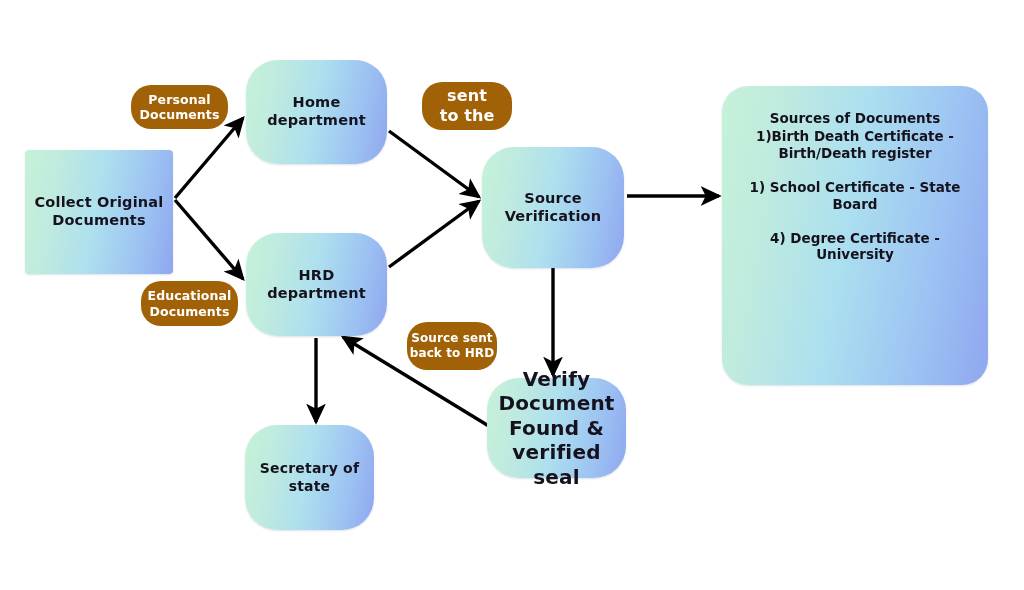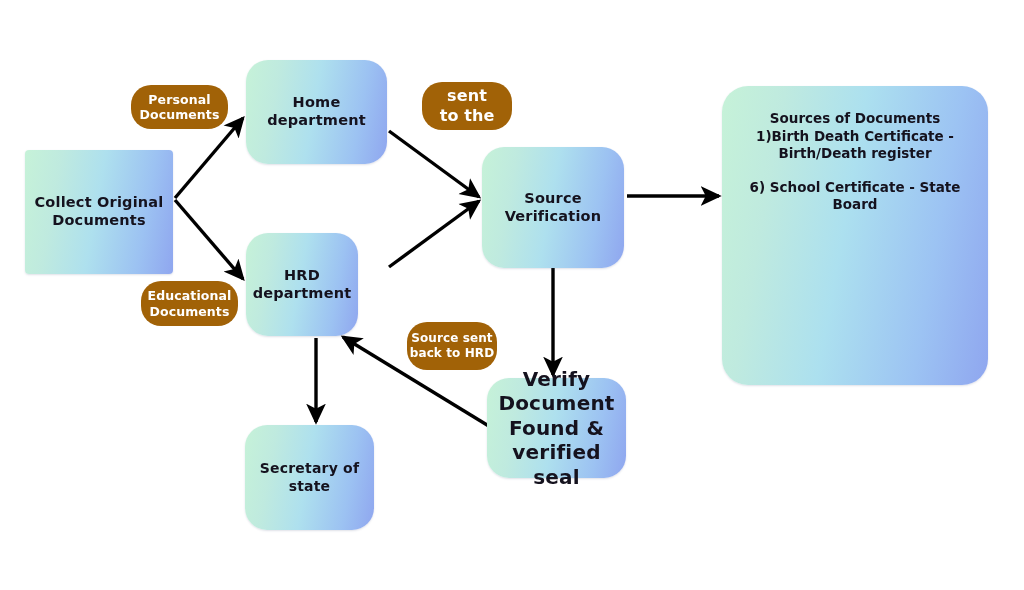--- a/index.html
+++ b/index.html
@@ -28,40 +28,40 @@
     left: 0; top: 0;
     width: 1024px;
     height: 590px;
     pointer-events: none;
   }
 
   
   .node {
     position: absolute;
     box-sizing: border-box;
-    border-radius: 22px;
+    border-radius: 32px;
     background: linear-gradient(100deg, #c6f2d8 0%, #bfeadf 22%, #aee0ee 48%, #9cc2f2 78%, #8fa6ef 100%);
     display: flex;
     align-items: center;
     justify-content: center;
     text-align: center;
     color: #15121e;
     font-weight: bold;
     letter-spacing: .2px;
     box-shadow: 0 1px 2px rgba(80,90,130,.18);
   }
   .node .label {
     padding: 0 8px;
     line-height: 1.22;
     white-space: pre-line;
   }
 
   #node-collect      { left: 25px;  top: 150px; width: 148px; height: 124px;  font-size: 14.5px; border-radius: 4px; }
   #node-home         { left: 246px; top: 60px;  width: 141px; height: 104px; font-size: 14.5px; }
-  #node-hrd          { left: 246px; top: 233px; width: 112px; height: 103px; font-size: 14.5px; }
+  #node-hrd          { left: 246px; top: 233px; width: 141px; height: 103px; font-size: 14.5px; }
   #node-source       { left: 482px; top: 147px; width: 142px; height: 121px; font-size: 14.5px; }
   #node-verify       { left: 487px; top: 378px; width: 139px; height: 100px; font-size: 20px; }
   #node-secretary    { left: 245px; top: 425px; width: 129px; height: 105px; font-size: 14px; }
 
   
   #panel-sources {
     position: absolute;
     left: 722px;
     top: 86px;
     width: 266px;
@@ -156,21 +156,22 @@
 seal</span>
   </div>
 
   <div class="node" id="node-secretary">
     <span class="label">Secretary of state</span>
   </div>
 
   <div id="panel-sources">
     <div class="panel-title">Sources of Documents</div>
     <div class="src-item">1)Birth Death Certificate - Birth/Death register</div>
-    <div class="src-item">6) School Certificate - State Board</div>
+    <div class="src-item">1) School Certificate - State Board</div>
+    <div class="src-item">4) Degree Certificate - University</div>
   </div>
 
   <div class="badge" id="badge-personal">
     <span>Personal
 Documents</span>
   </div>
 
   <div class="badge" id="badge-educational">
     <span>Educational
 Documents</span>

